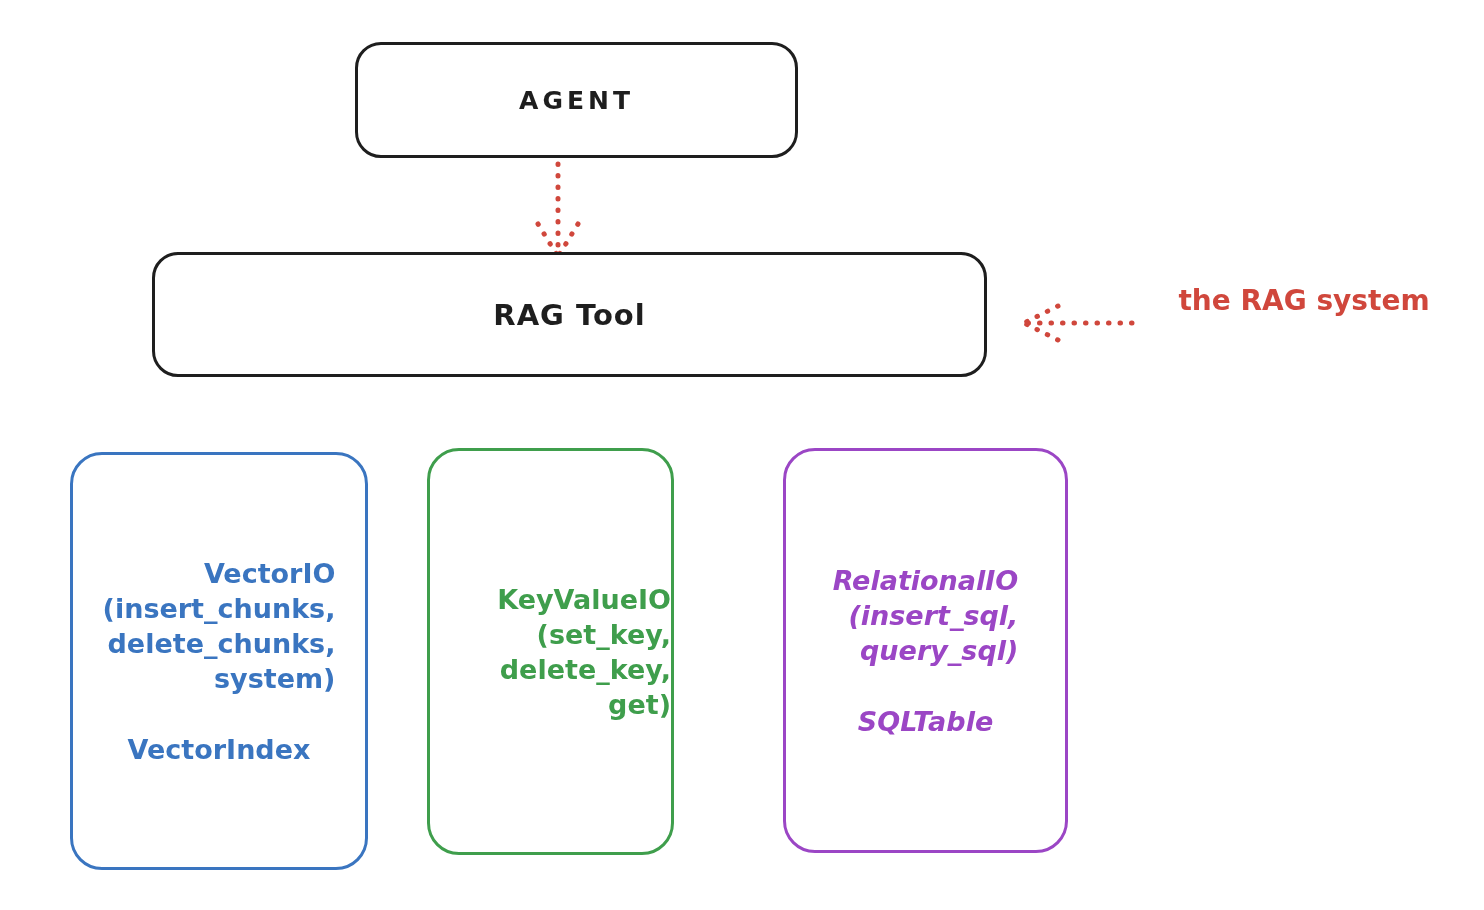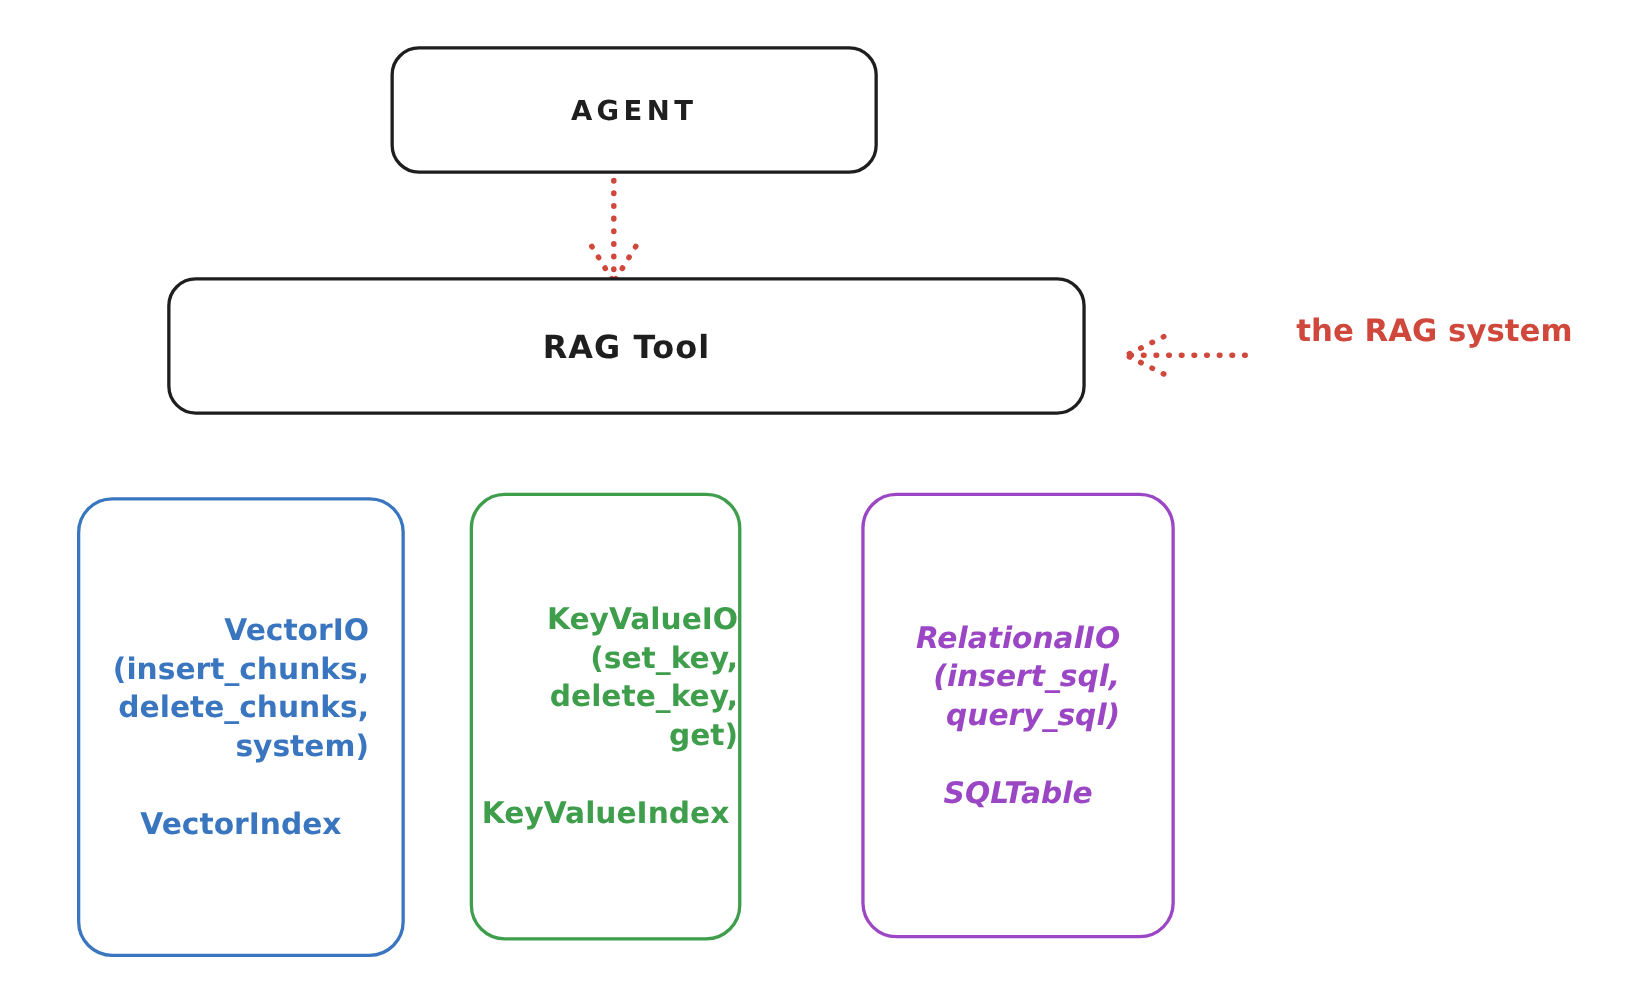--- a/index.html
+++ b/index.html
@@ -128,21 +128,20 @@
     </div>
     <div class="index-name">VectorIndex</div>
   </div>
 
   <div class="store-box box-keyvalue">
     <div>
       <div>KeyValueIO</div>
       <div>(set_key,</div>
       <div>delete_key, get)</div>
     </div>
-    <div class="index-name">KeyValueIndex</div>
   </div>
 
   <div class="store-box box-relational">
     <div>
       <div>RelationalIO</div>
       <div>(insert_sql,</div>
       <div>query_sql)</div>
     </div>
     <div class="index-name">SQLTable</div>
   </div>

